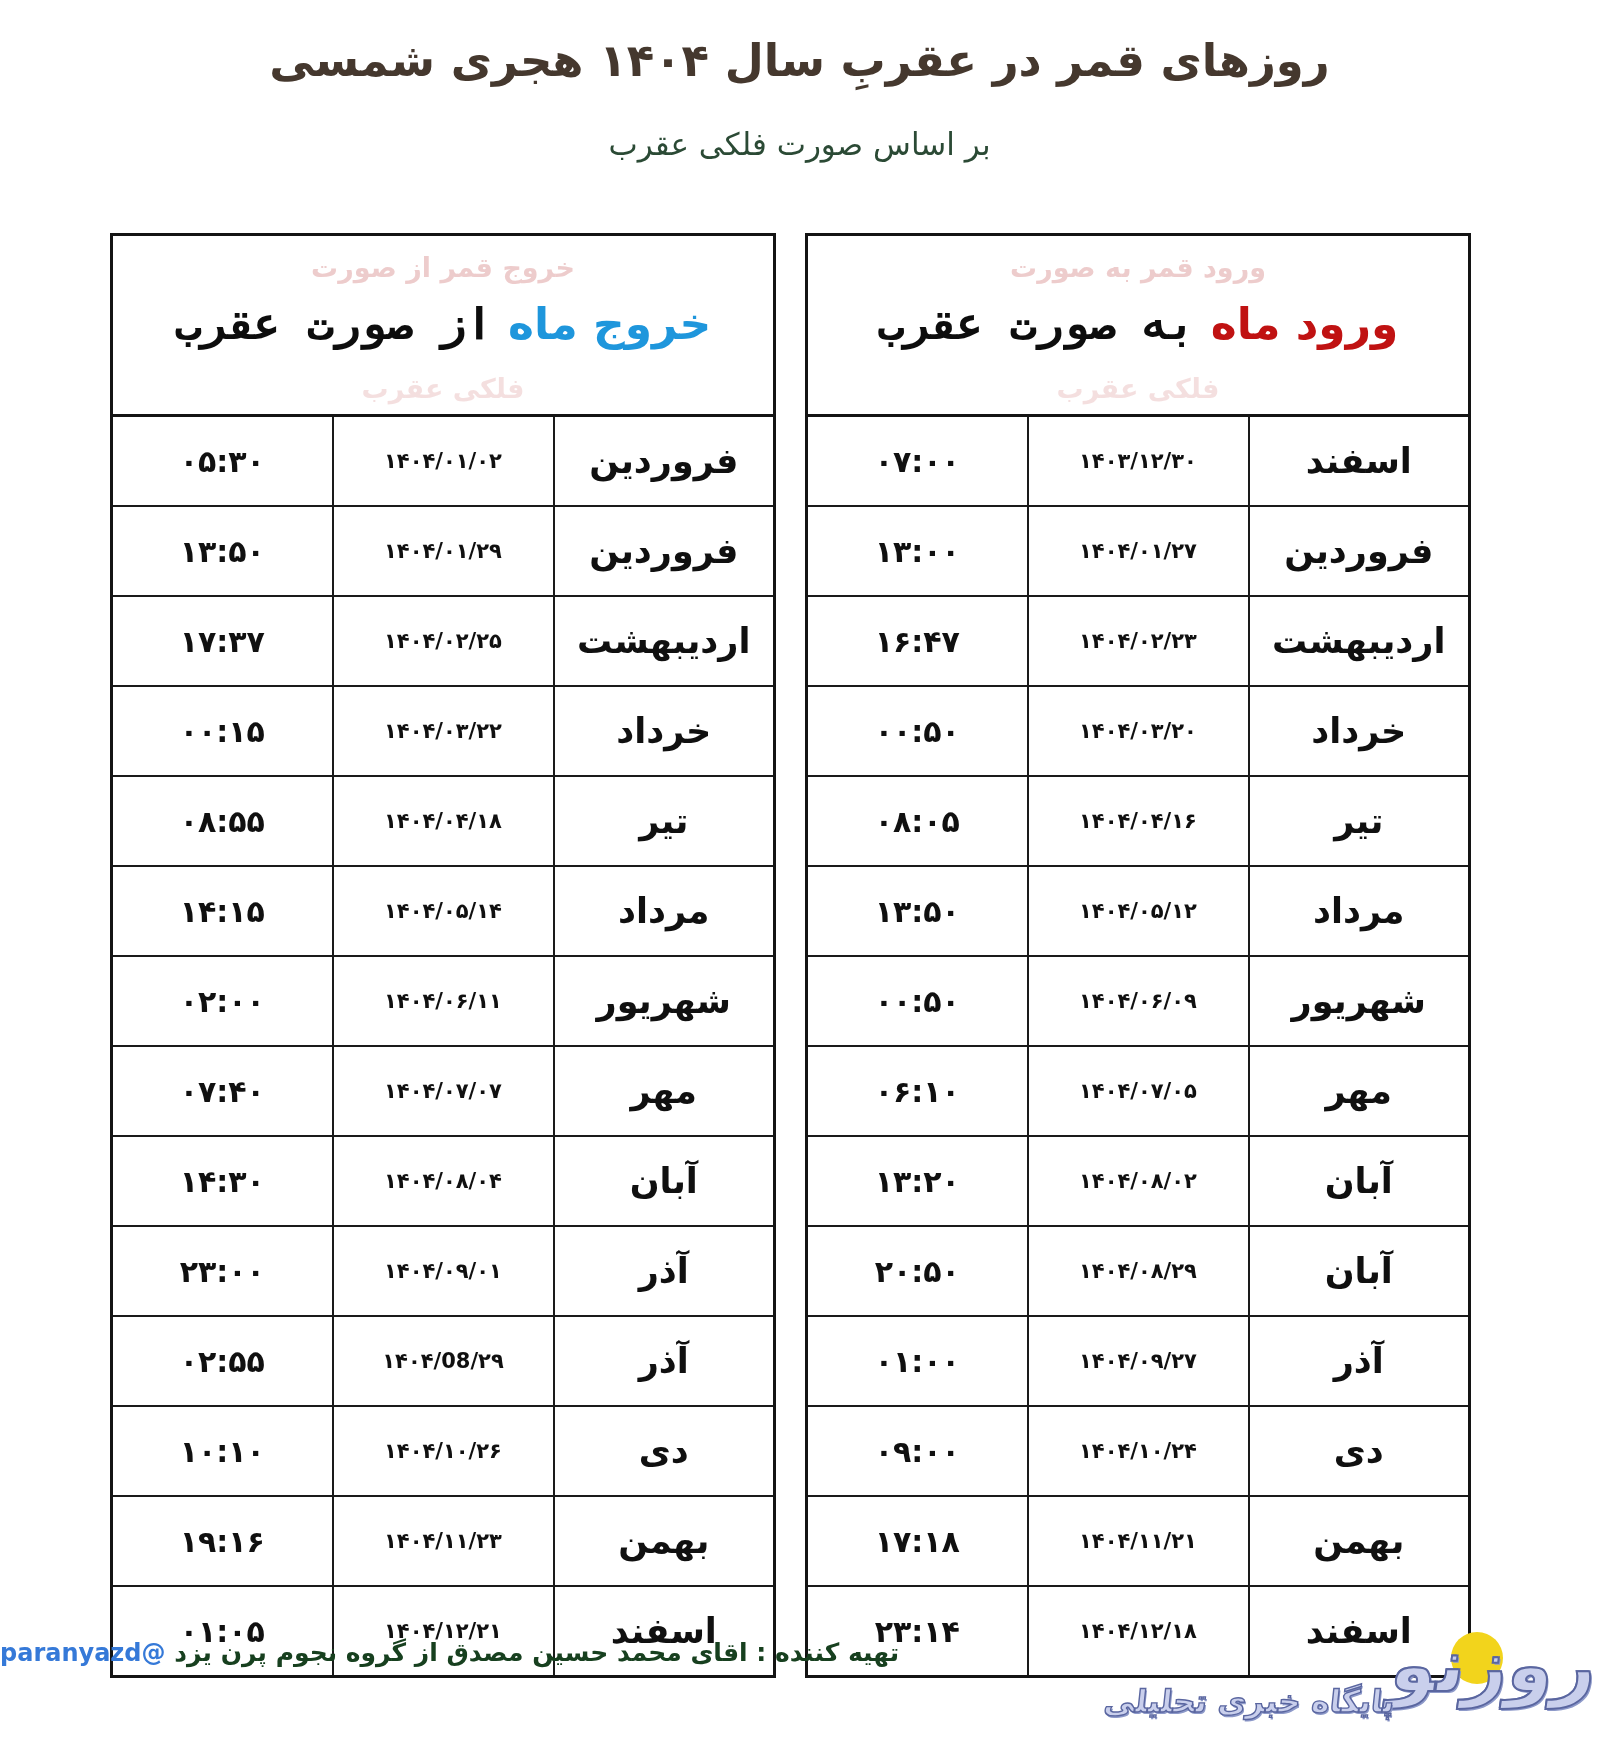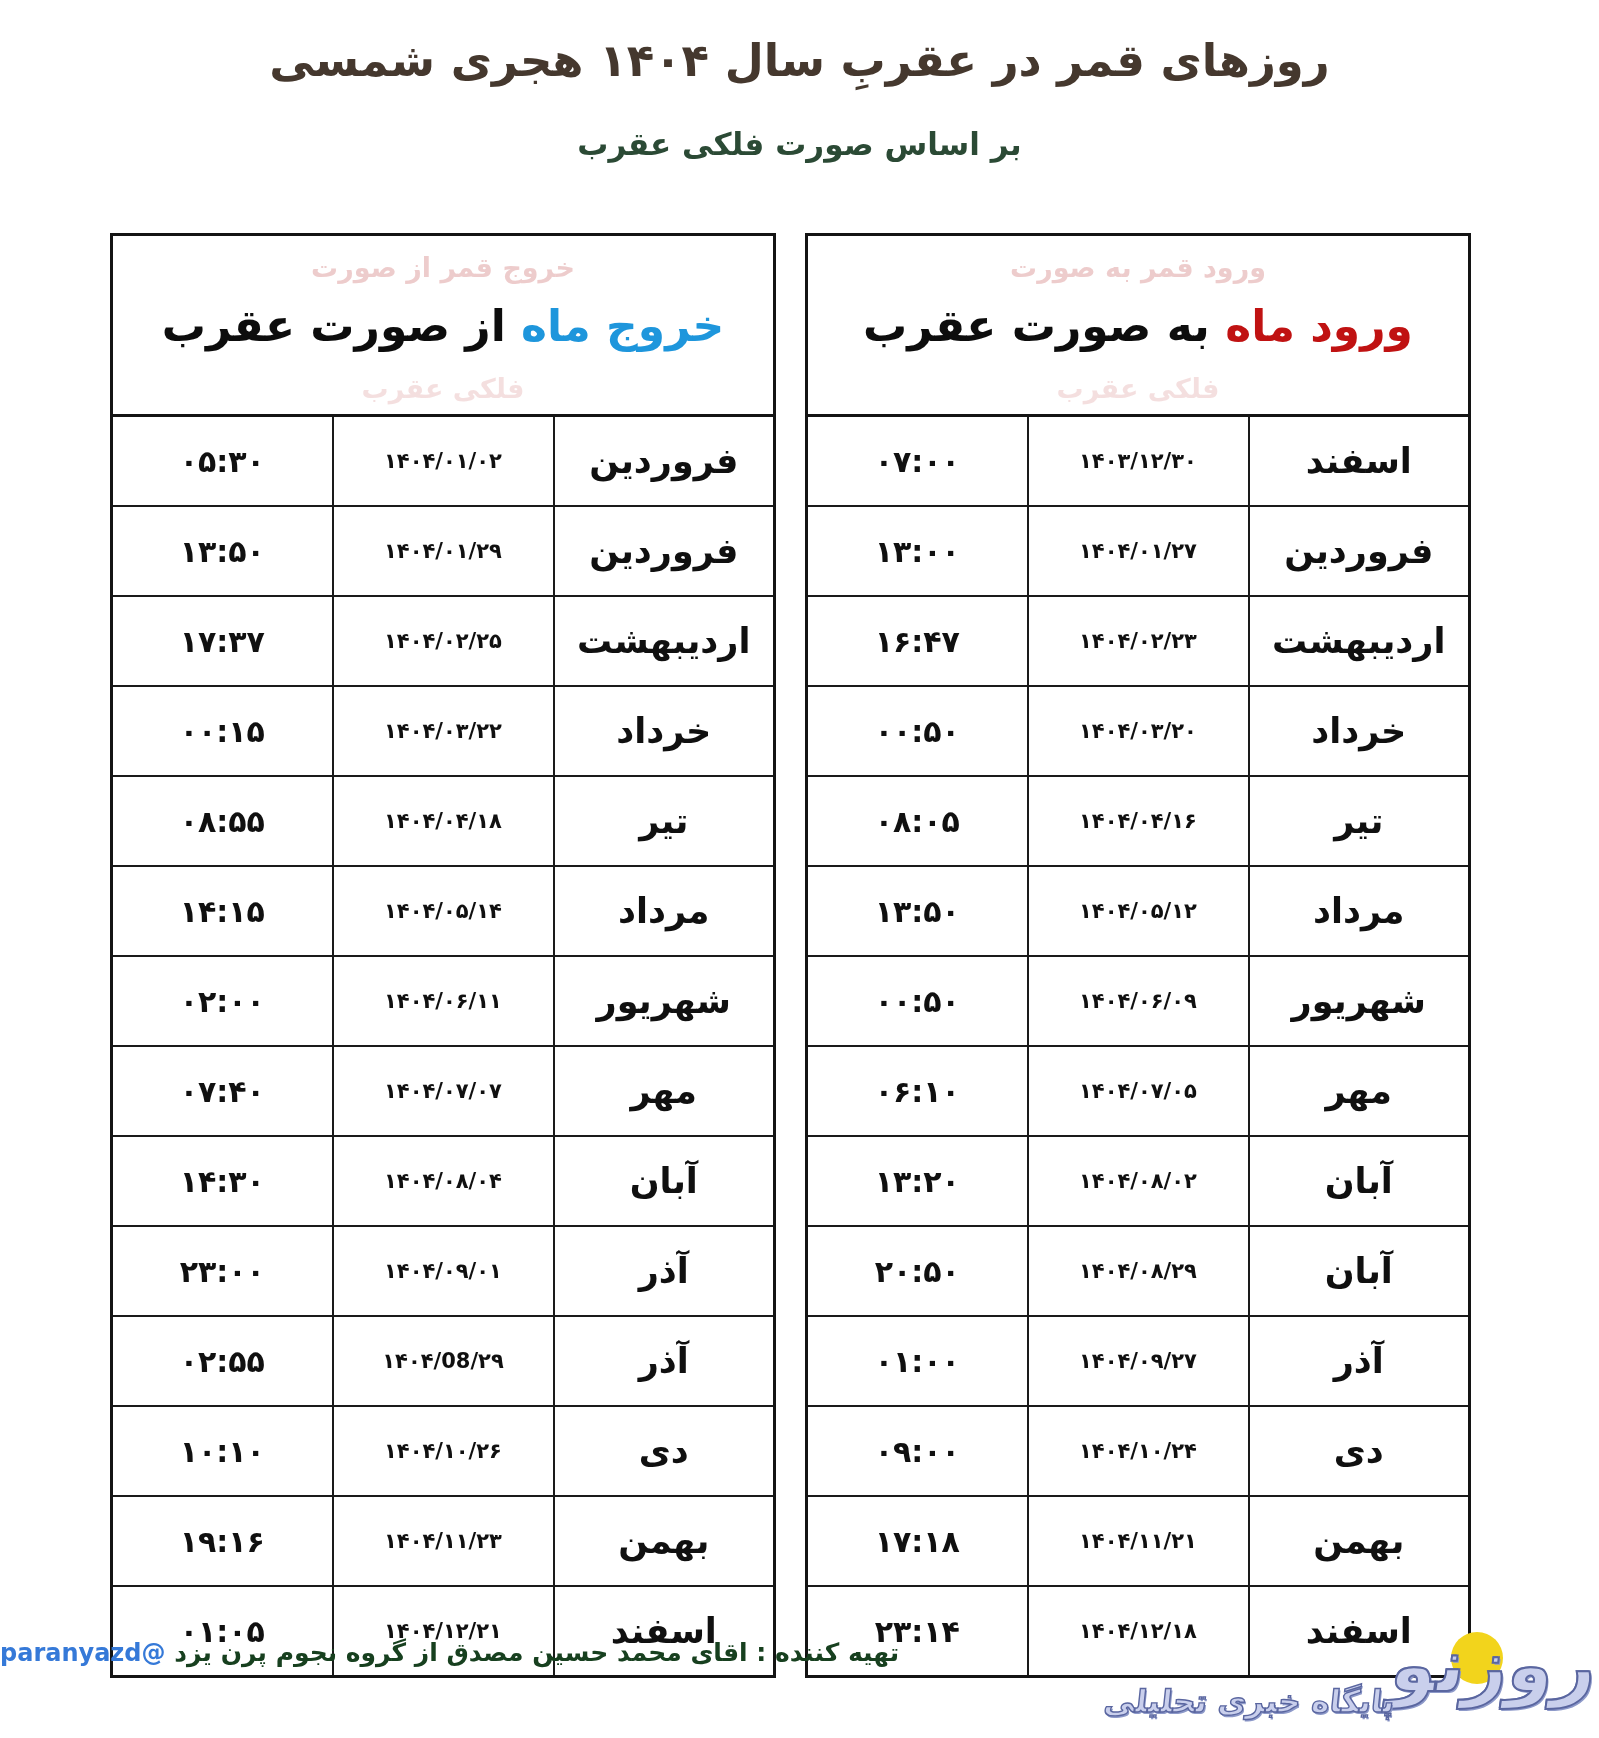--- a/index.html
+++ b/index.html
@@ -6,21 +6,21 @@
   body{
     width:1599px;height:1738px;position:relative;background:#ffffff;
     font-family:"DejaVu Sans", sans-serif;overflow:hidden;
   }
   .page-title{
     position:absolute;top:34px;left:0;width:1599px;text-align:center;
     font-size:45px;font-weight:bold;color:#45382e;direction:rtl;
   }
   .page-subtitle{
     position:absolute;top:126px;left:0;width:1599px;text-align:center;
-    font-size:31px;font-weight:bold;color:#2b4a35;direction:rtl;
+    font-size:31px;font-weight:normal;color:#2b4a35;direction:rtl;
   }
   .sheet-table{
     position:absolute;top:233px;border-collapse:collapse;background:#fca5a5;
     table-layout:fixed;width:666px;direction:rtl;
   }
   .sheet-table.left{left:110px;}
   .sheet-table.right{left:805px;}
   .sheet-table th,.sheet-table td{
     border:2px solid #1a1a1a;text-align:center;vertical-align:middle;
     color:#101010;background:#fff;overflow:hidden;
@@ -29,21 +29,21 @@
   .sheet-table th{
     height:176px;font-size:44px;font-weight:bold;position:relative;
     border-bottom:3px solid #141414;
   }
   .sheet-table td{height:86px;font-weight:bold;}
   .c-month{width:33%;font-size:35px;}
   .c-date{width:40%;font-size:21px;}
   .c-time{width:27%;font-size:30px;}
   .accent-enter{color:#c01212;}
   .accent-exit{color:#1e96dc;}
-  .head-rest{color:#0d0d0d;}
+  .head-rest{color:#0d0d0d;font-family:Liberation Mono, monospace;}
   .ghost{
     position:absolute;left:0;width:100%;text-align:center;
     font-size:27px;font-weight:bold;color:#d98f8f;opacity:.45;pointer-events:none;
   }
   .ghost.top{top:16px;}
   .ghost.bottom{bottom:10px;opacity:.28;}
   .footer-credit{
     position:absolute;top:1638px;left:0;width:1480px;text-align:left;
     direction:rtl;font-size:25px;font-weight:bold;color:#17401f;
     white-space:nowrap;

